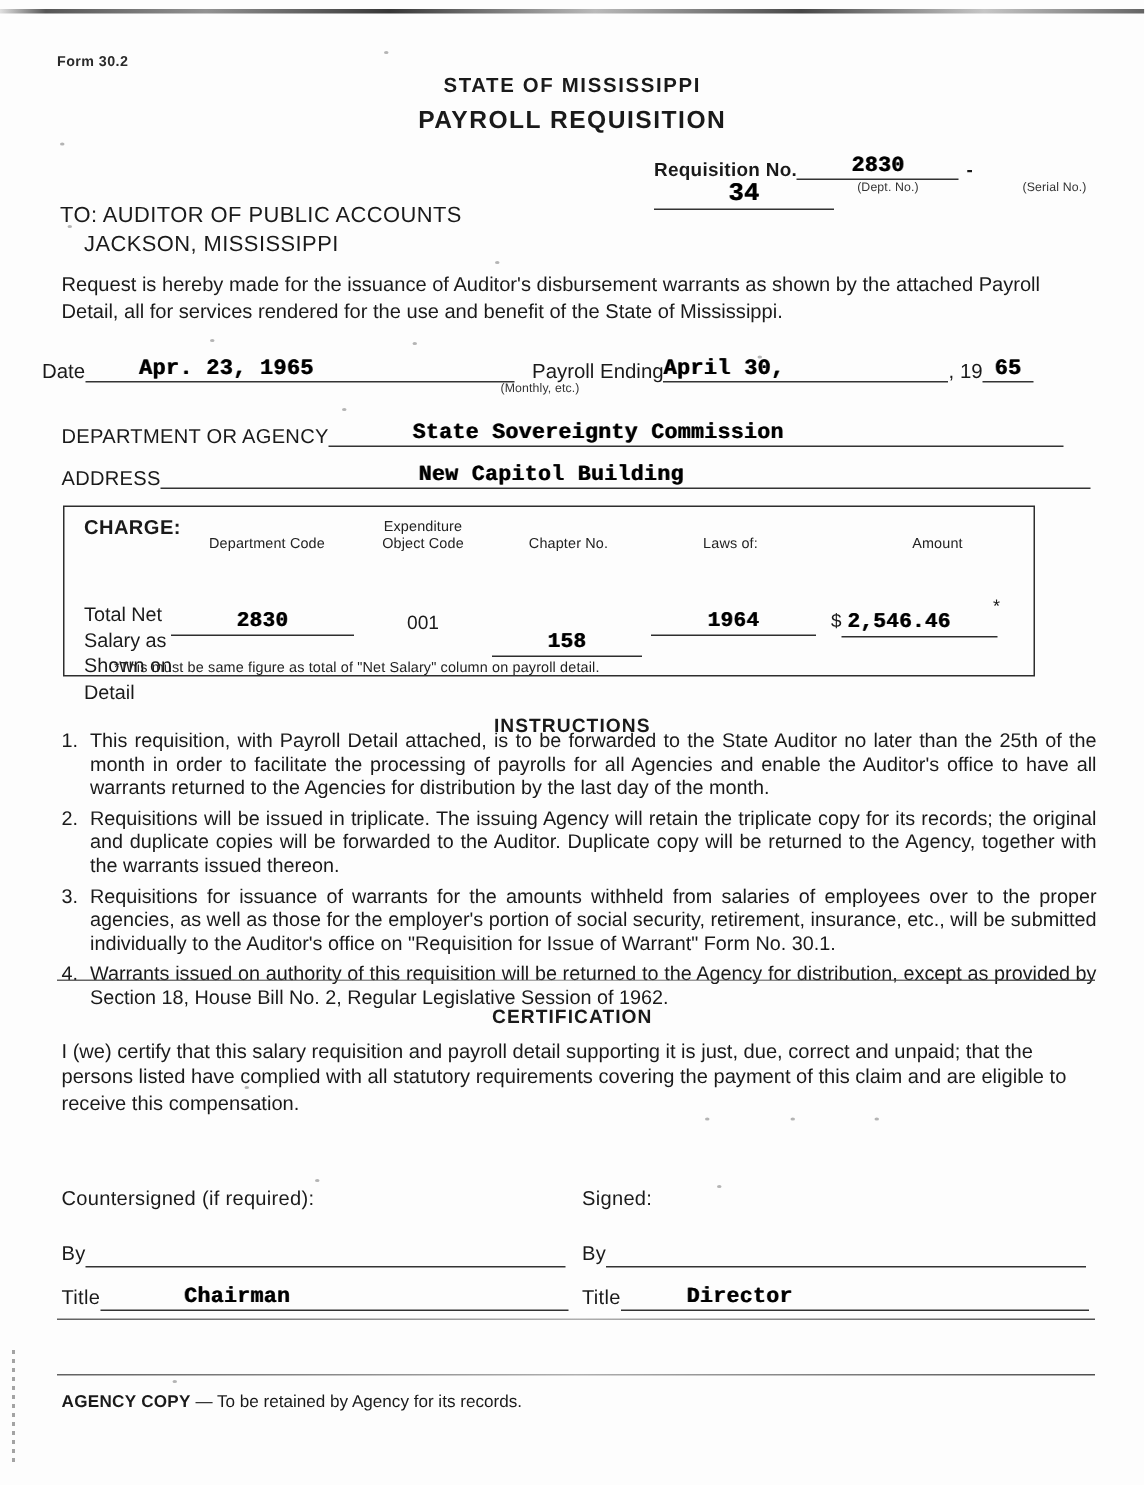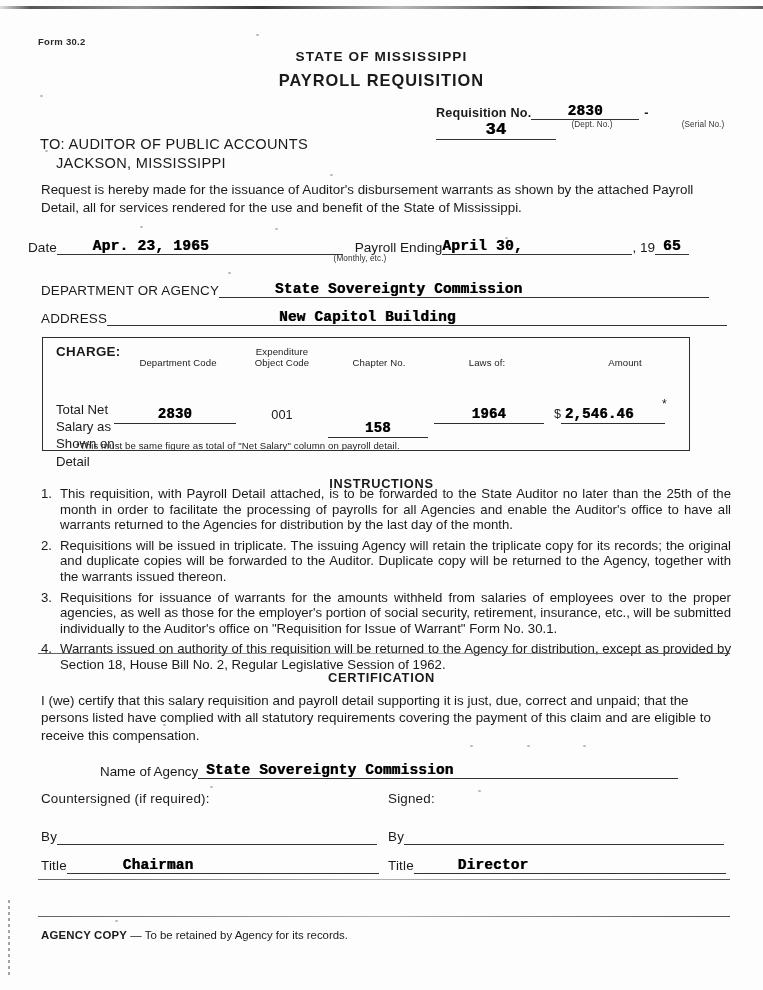--- a/index.html
+++ b/index.html
@@ -375,23 +375,20 @@
       <span class="inst-num">4.</span>
       <span>Warrants issued on authority of this requisition will be returned to the Agency for distribution, except as provided by Section 18, House Bill No. 2, Regular Legislative Session of 1962.</span>
     </div>
   </div>
 
   <div class="rule-soft" style="left:38px;top:653px;width:692px;"></div>
 
   <div class="section-head" style="left:0;top:670px;">CERTIFICATION</div>
   <div class="cert-para">I (we) certify that this salary requisition and payroll detail supporting it is just, due, correct and unpaid; that the persons listed have complied with all statutory requirements covering the payment of this claim and are eligible to receive this compensation.</div>
 
-  <div class="agency-name-row">
-    <span class="inline-label">Name of Agency</span><span class="u-line typed" style="width:480px;font-size:14.4px;text-align:left;padding-left:8px;box-sizing:border-box;">State Sovereignty Commission</span>
-  </div>
 
   <div class="sign-left sign-label" style="top:791px;">Countersigned (if required):</div>
   <div class="sign-right sign-label" style="top:791px;">Signed:</div>
 
   <div class="sign-left" style="top:827px;">
     <span class="sign-label">By</span><span class="u-line typed" style="width:320px;font-size:14px;"></span>
   </div>
   <div class="sign-right" style="top:827px;">
     <span class="sign-label">By</span><span class="u-line typed" style="width:320px;font-size:14px;"></span>
   </div>

